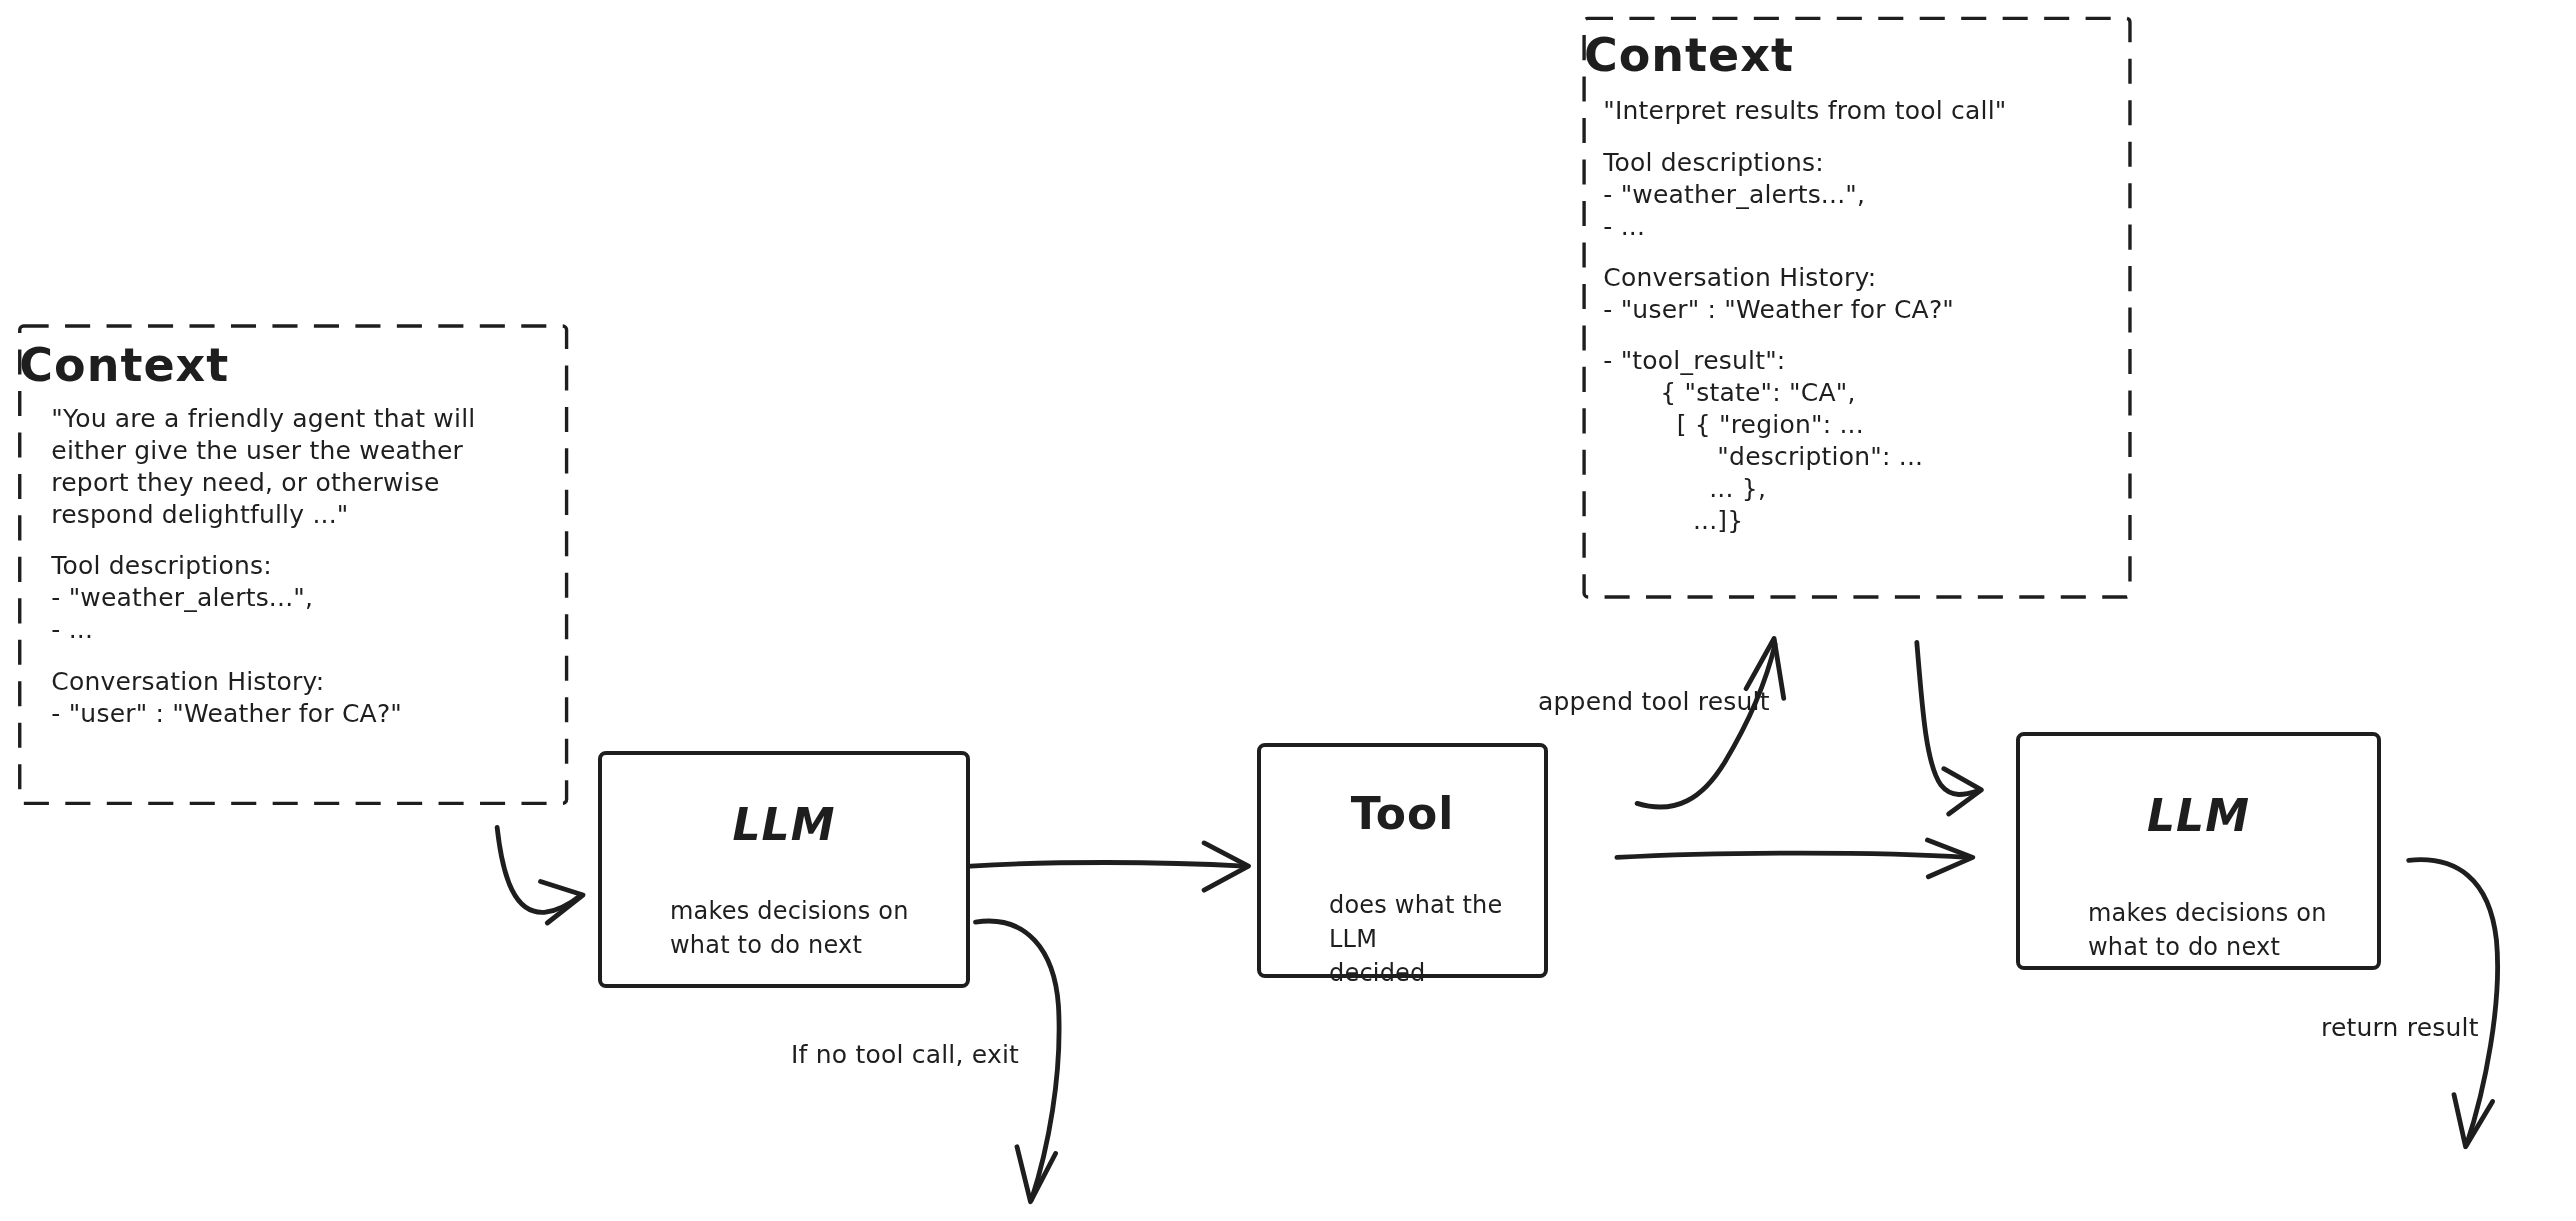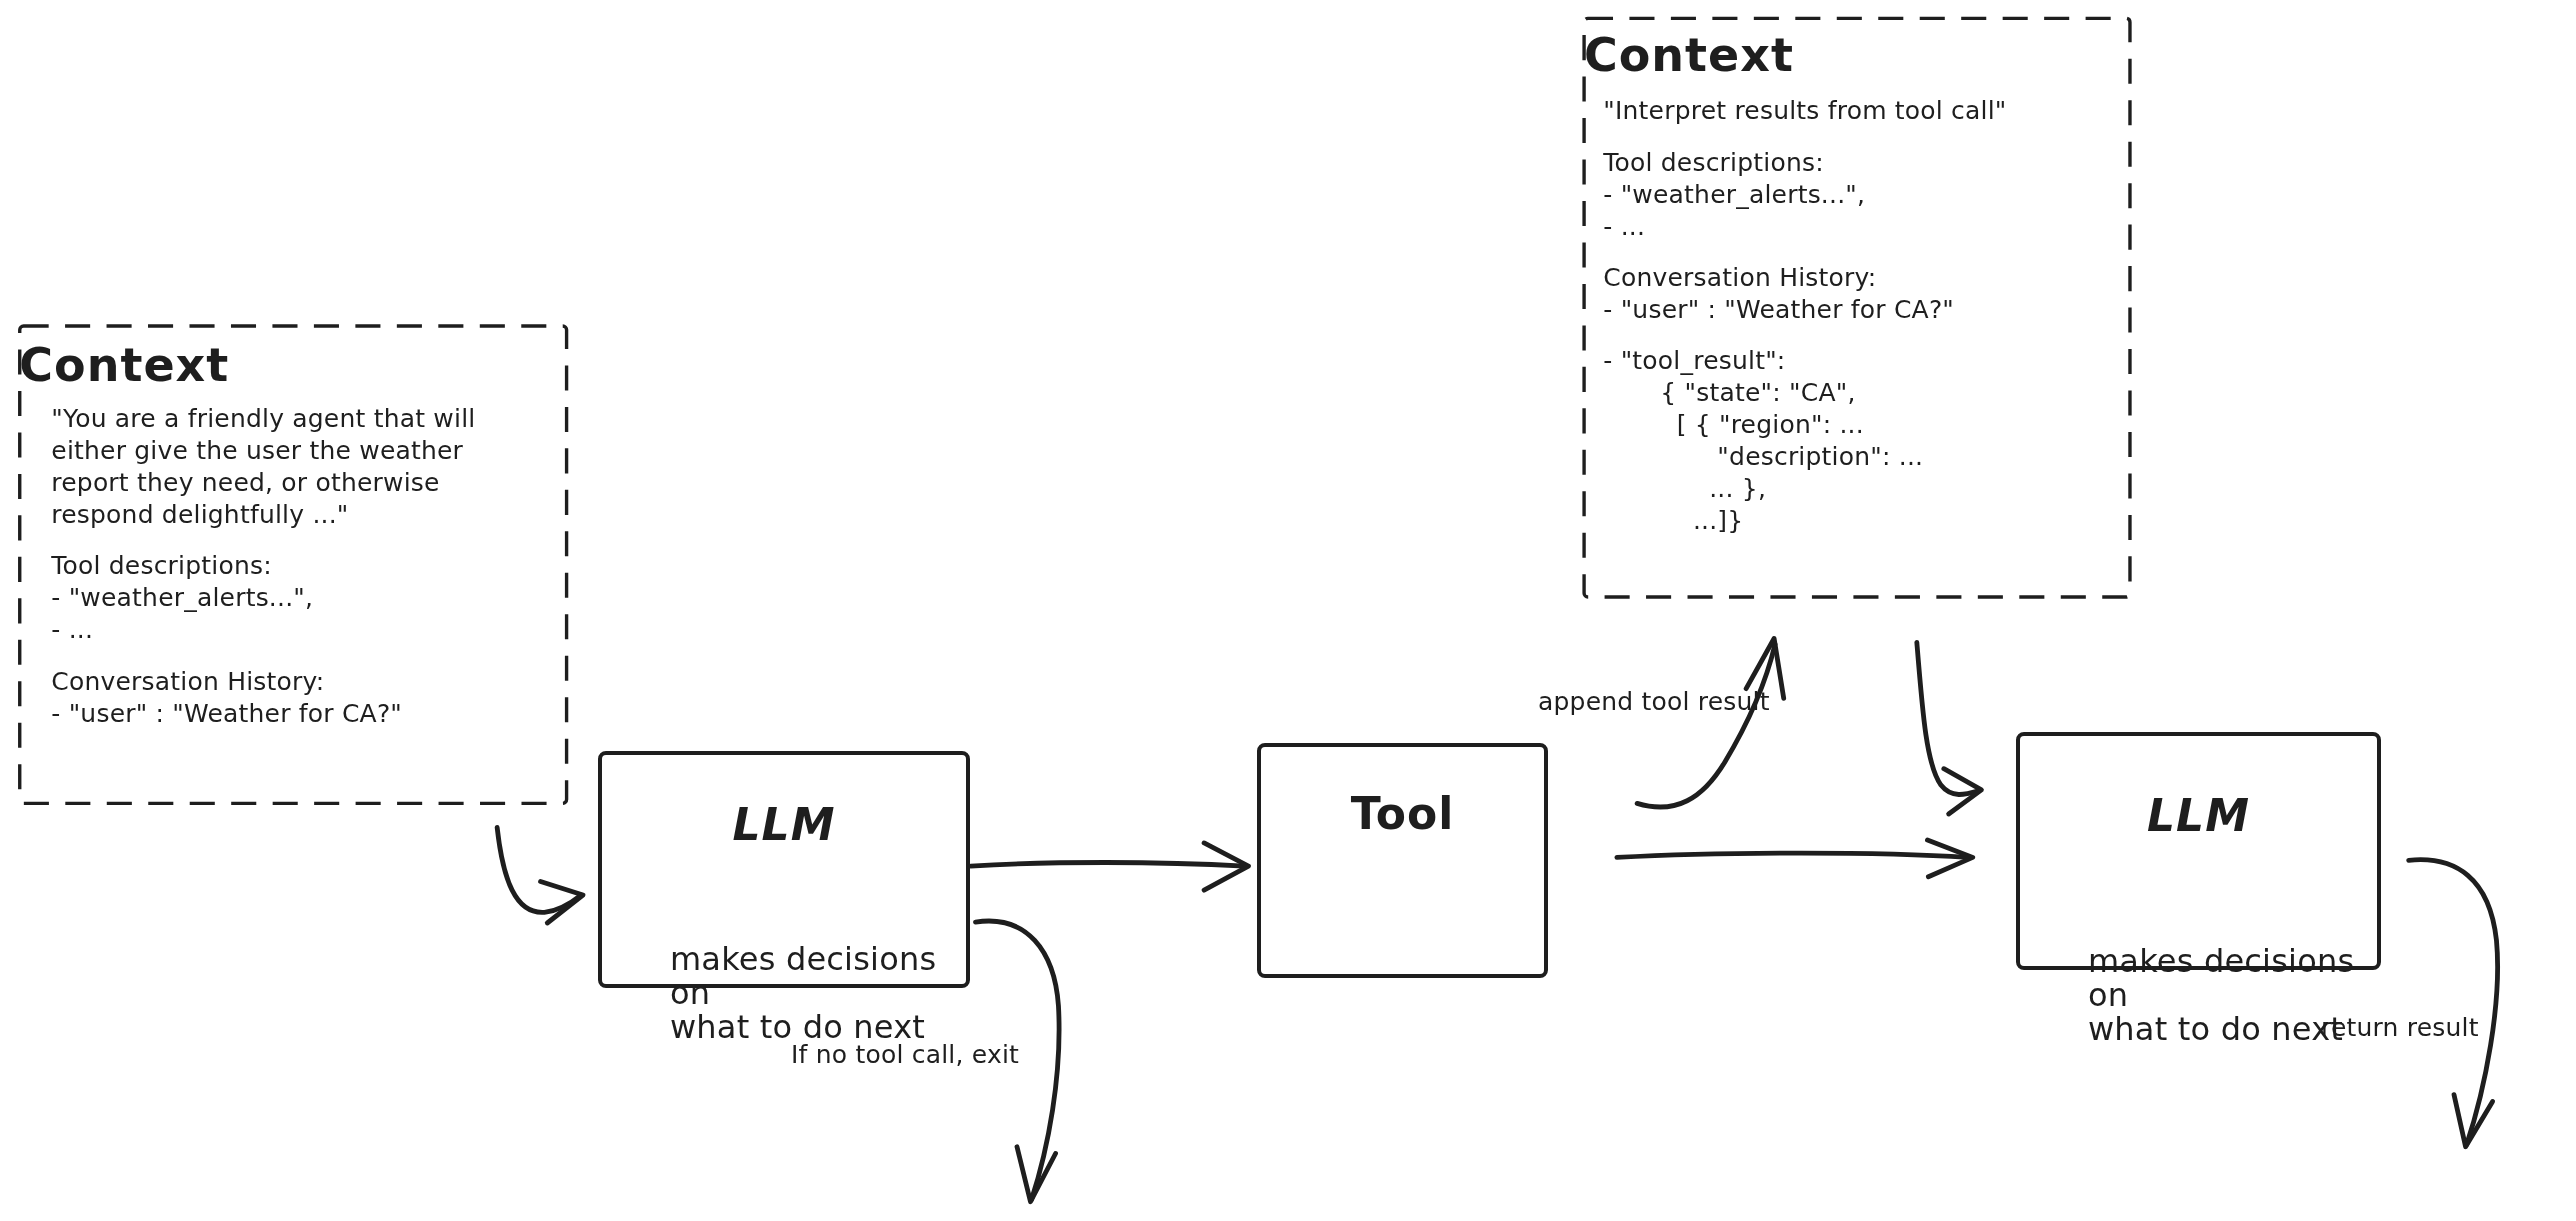--- a/index.html
+++ b/index.html
@@ -29,22 +29,22 @@
   .ctx-right .body{left:19.3px;top:77px;right:9.6px;}
 
   
   .node{
     position:absolute;border:4.8px solid #1e1e1e;border-radius:8px;
     background:#ffffff;box-sizing:border-box;
   }
   .node .t{text-align:center;font-weight:bold;font-size:44px;letter-spacing:1px;}
   .node .t.italic{font-style:italic;}
   .node .s{
-    position:absolute;left:68px;right:19.3px;font-size:32px;line-height:34px;
-    white-space:pre-wrap;letter-spacing:0.2px;margin-top:48px;
+    position:absolute;left:68px;right:19.3px;font-size:24px;line-height:34px;
+    white-space:pre-wrap;letter-spacing:0.2px;
   }
   .node-llm1{left:598px;top:751px;width:372px;height:237px;}
   .node-llm1 .t{margin-top:44px;}
   .node-llm1 .s{top:139px;}
   .node-tool{left:1257px;top:743px;width:291px;height:235px;}
   .node-tool .t{margin-top:41px;}
   .node-tool .s{top:141px;}
   .node-llm2{left:2016px;top:732px;width:365px;height:238px;}
   .node-llm2 .t{margin-top:54px;}
   .node-llm2 .s{top:160px;}
@@ -123,20 +123,22 @@
   </div>
 
   <div class="node node-llm1">
     <div class="t italic">LLM</div>
     <div class="s">makes decisions on
 what to do next</div>
   </div>
 
   <div class="node node-tool">
     <div class="t">Tool</div>
+    <div class="s">does what the LLM
+decided</div>
   </div>
 
   <div class="node node-llm2">
     <div class="t italic">LLM</div>
     <div class="s">makes decisions on
 what to do next</div>
   </div>
 
   <div class="elabel elabel-append">append tool result</div>
   <div class="elabel elabel-exit">If no tool call, exit</div>

